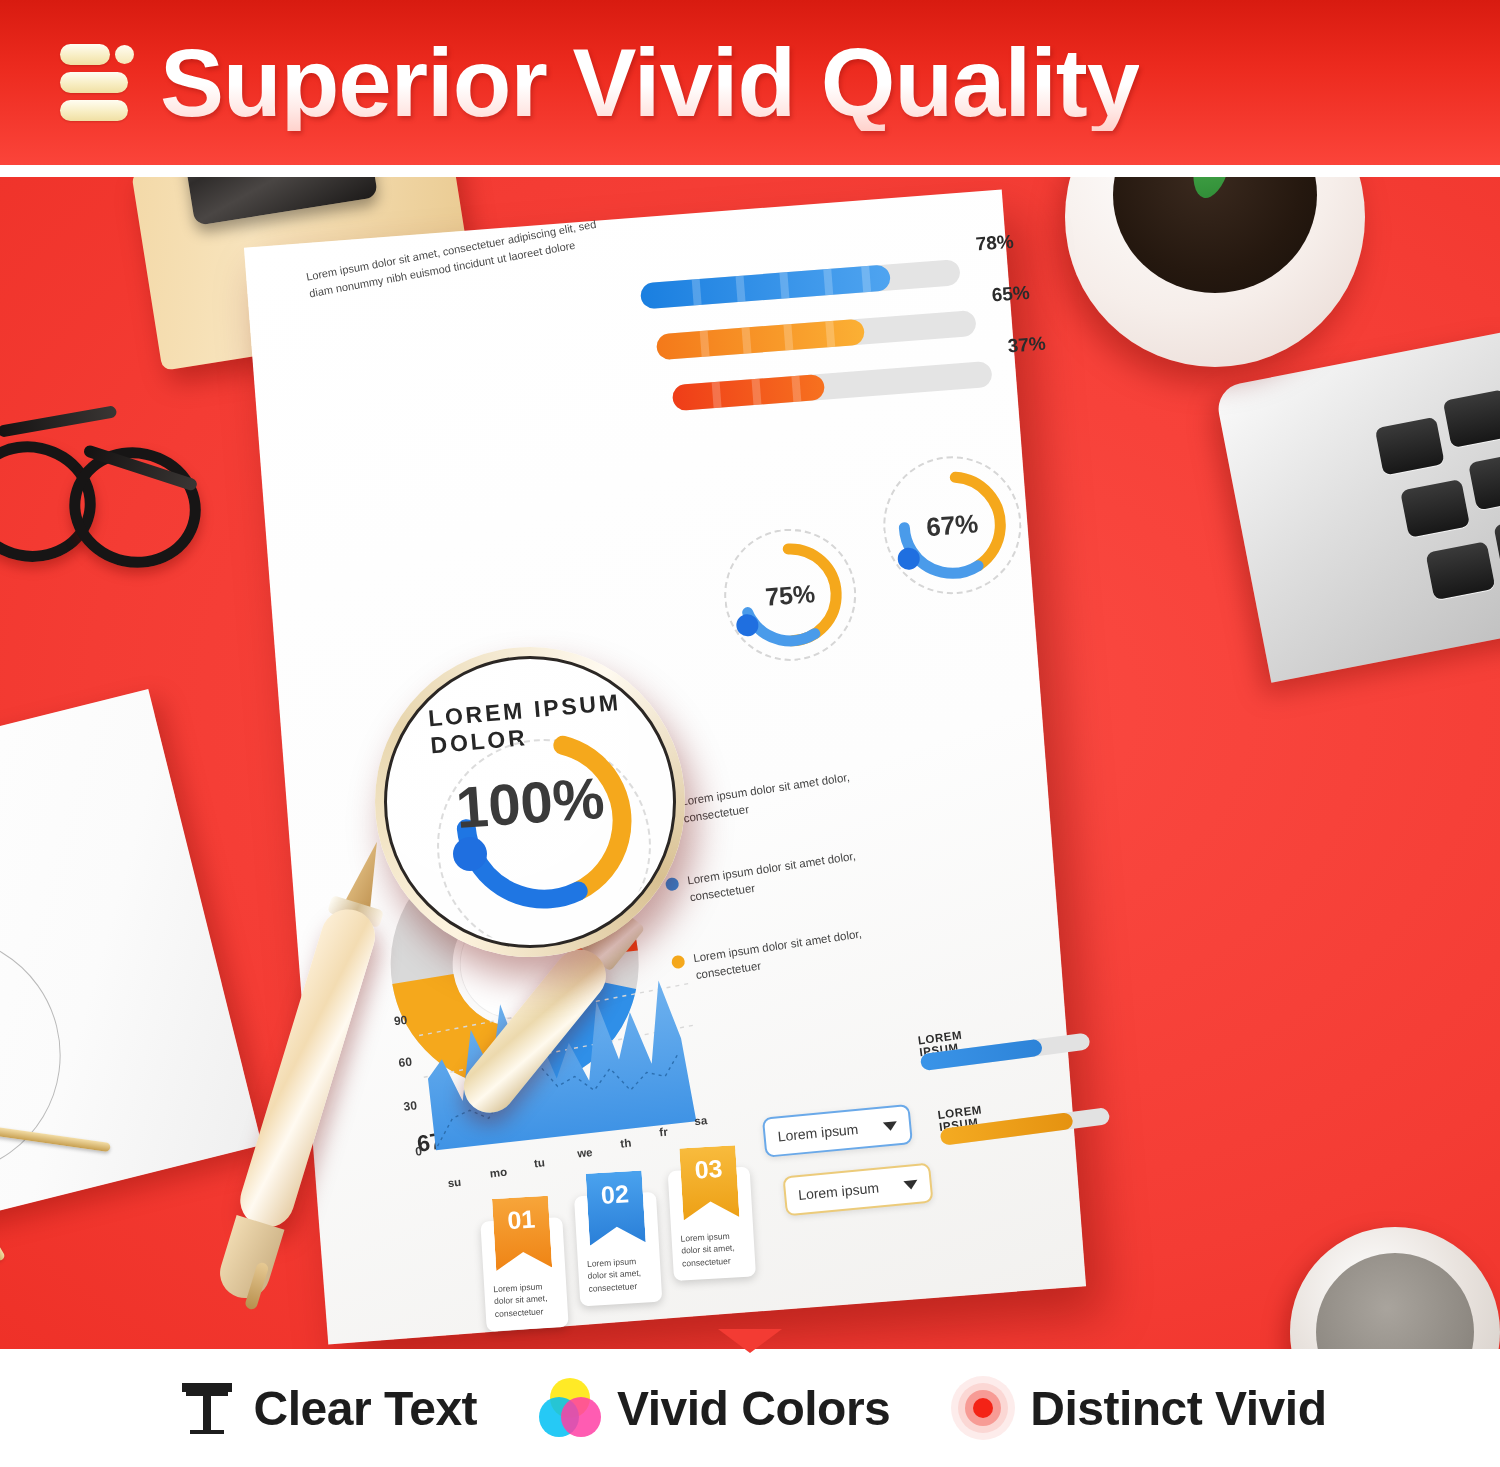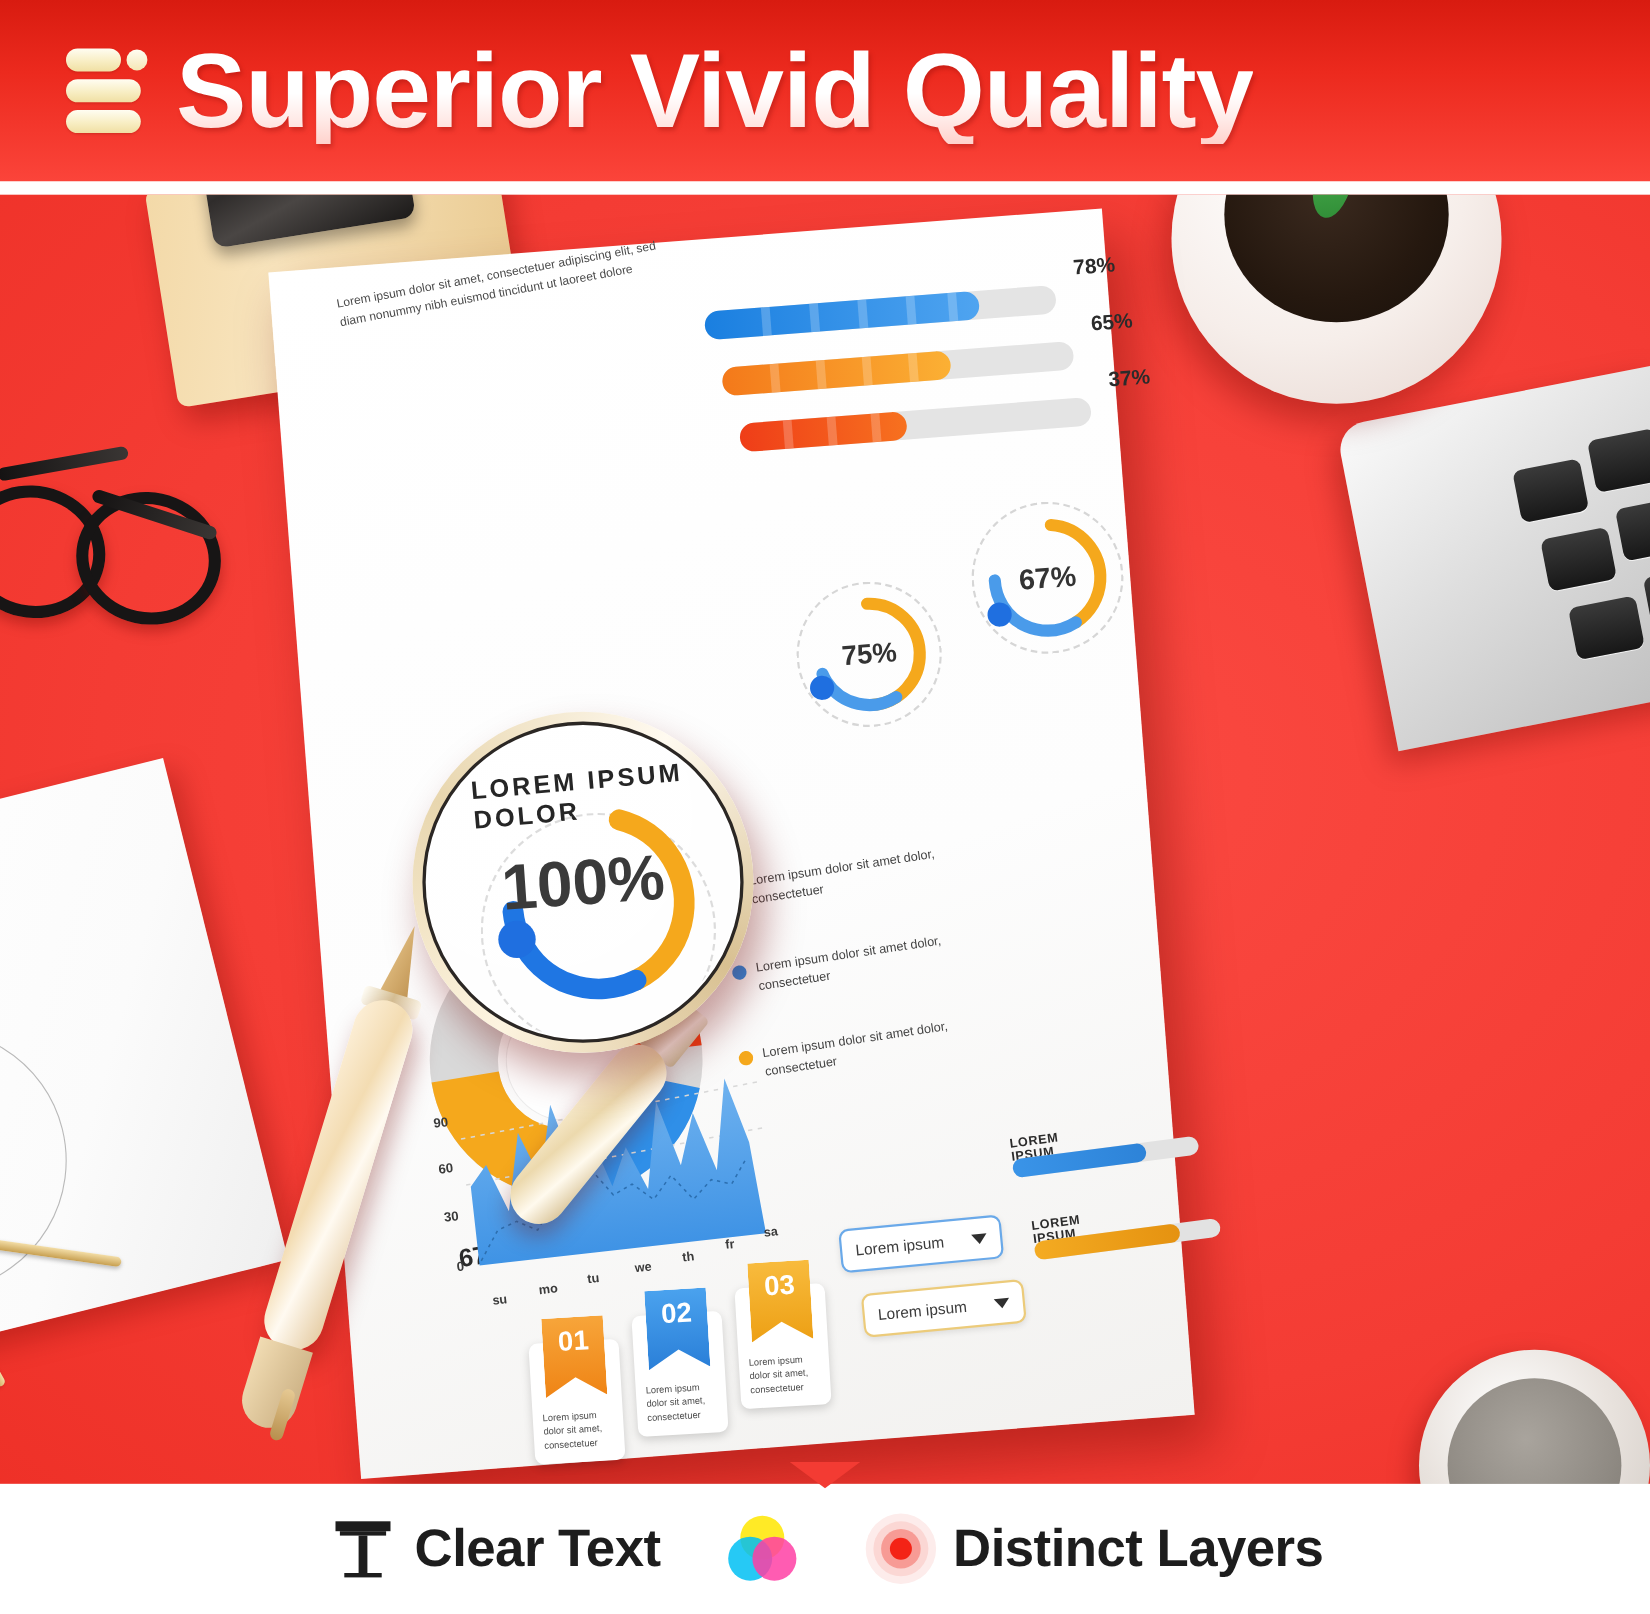--- a/index.html
+++ b/index.html
@@ -540,26 +540,27 @@
   <div class="feature">
     <div class="icon-box">
       <svg width="66" height="66" viewBox="0 0 66 66">
         <g style="mix-blend-mode:multiply;">
           <circle cx="33" cy="23" r="20" fill="#ffe600" opacity="0.85"></circle>
           <circle cx="22" cy="42" r="20" fill="#00bff3" opacity="0.85"></circle>
           <circle cx="44" cy="42" r="20" fill="#ff3fa4" opacity="0.85"></circle>
         </g>
       </svg>
     </div>
+    <div class="feature-label">Vivid Colors</div>
   </div>
 
   <div class="feature">
     <div class="icon-box">
       <svg width="66" height="66" viewBox="0 0 66 66">
         <circle cx="33" cy="33" r="32" fill="#fdeceb"></circle>
         <circle cx="33" cy="33" r="25" fill="#fbd7d4"></circle>
         <circle cx="33" cy="33" r="18" fill="#f79b95"></circle>
         <circle cx="33" cy="33" r="10" fill="#f42316"></circle>
       </svg>
     </div>
-    <div class="feature-label">Distinct Layers</div>
+    <div class="feature-label">Distinct Vivid</div>
   </div>
 </div>
 
 </body></html>

